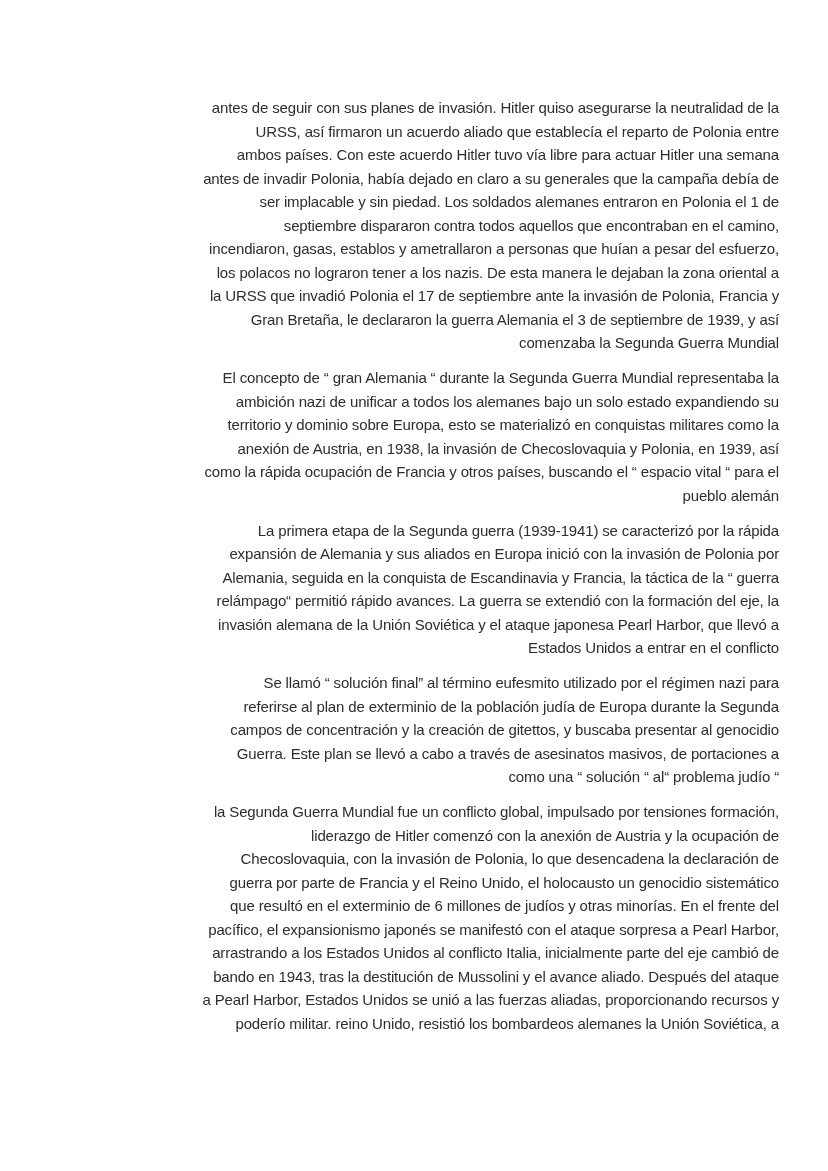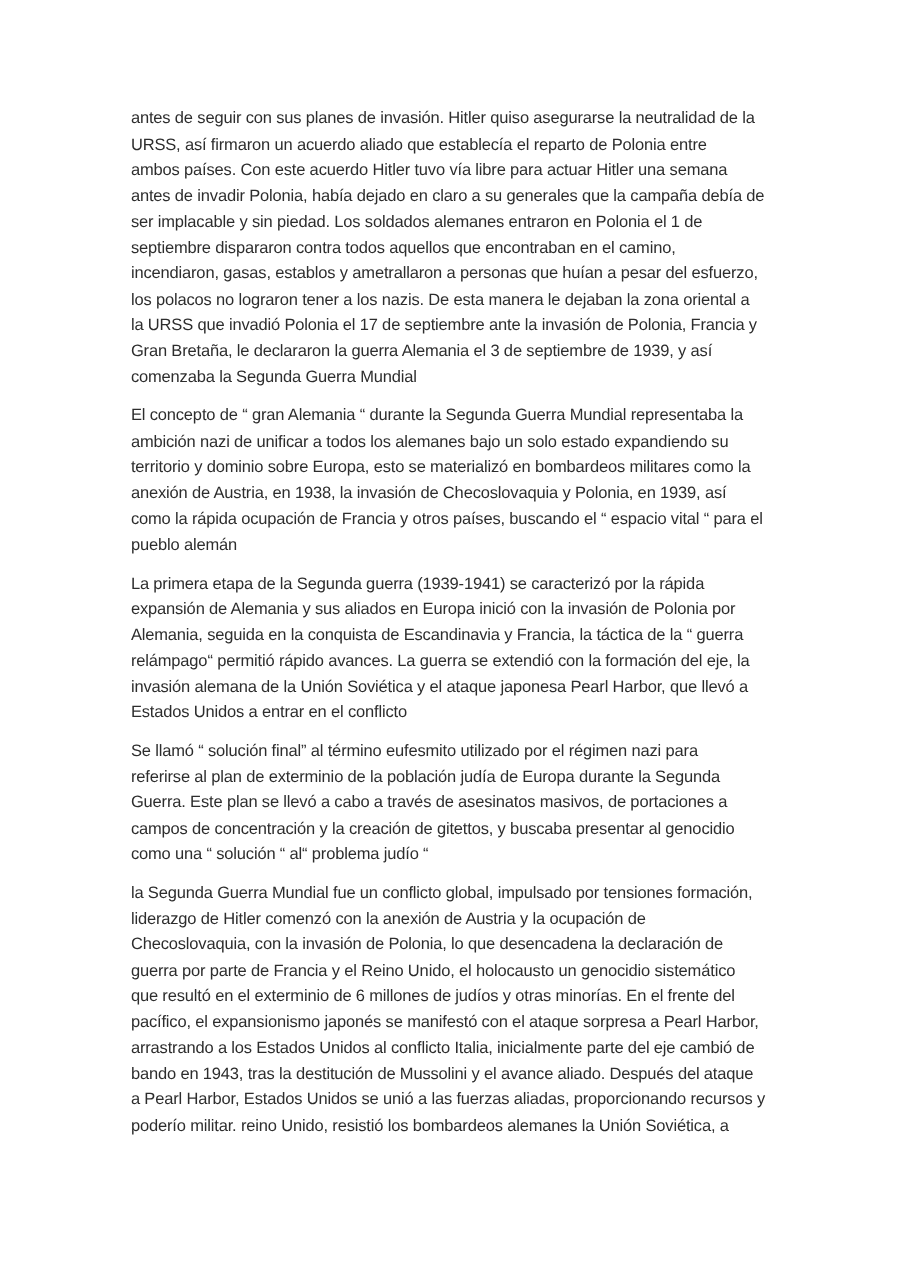--- a/index.html
+++ b/index.html
@@ -28,20 +28,21 @@
     top: 96px;
     width: 660px;
     color: #2d2d2d;
     font-size: 15px;
     line-height: 23.5px;
     letter-spacing: -0.15px;
   }
   .para {
     margin: 0 0 11.5px 0;
     padding: 0;
+    text-align: right;
   }
   .line {
     display: block;
     white-space: nowrap;
   }
 </style>
 </head>
 <body style="background: rgb(255, 255, 255);">
 
 <div class="page">
@@ -55,38 +56,38 @@
         <span class="line">septiembre dispararon contra todos aquellos que encontraban en el camino,</span>
         <span class="line">incendiaron, gasas, establos y ametrallaron a personas que huían a pesar del esfuerzo,</span>
         <span class="line">los polacos no lograron tener a los nazis. De esta manera le dejaban la zona oriental a</span>
         <span class="line">la URSS que invadió Polonia el 17 de septiembre ante la invasión de Polonia, Francia y</span>
         <span class="line">Gran Bretaña, le declararon la guerra Alemania el 3 de septiembre de 1939, y así</span>
         <span class="line">comenzaba la Segunda Guerra Mundial</span>
       </p>
       <p class="para">
         <span class="line">El concepto de “ gran Alemania “ durante la Segunda Guerra Mundial representaba la</span>
         <span class="line">ambición nazi de unificar a todos los alemanes bajo un solo estado expandiendo su</span>
-        <span class="line">territorio y dominio sobre Europa, esto se materializó en bombardeos militares como la</span>
+        <span class="line">territorio y dominio sobre Europa, esto se materializó en conquistas militares como la</span>
         <span class="line">anexión de Austria, en 1938, la invasión de Checoslovaquia y Polonia, en 1939, así</span>
         <span class="line">como la rápida ocupación de Francia y otros países, buscando el “ espacio vital “ para el</span>
         <span class="line">pueblo alemán</span>
       </p>
       <p class="para">
         <span class="line">La primera etapa de la Segunda guerra (1939-1941) se caracterizó por la rápida</span>
         <span class="line">expansión de Alemania y sus aliados en Europa inició con la invasión de Polonia por</span>
         <span class="line">Alemania, seguida en la conquista de Escandinavia y Francia, la táctica de la “ guerra</span>
         <span class="line">relámpago“ permitió rápido avances. La guerra se extendió con la formación del eje, la</span>
         <span class="line">invasión alemana de la Unión Soviética y el ataque japonesa Pearl Harbor, que llevó a</span>
         <span class="line">Estados Unidos a entrar en el conflicto</span>
       </p>
       <p class="para">
         <span class="line">Se llamó “ solución final” al término eufesmito utilizado por el régimen nazi para</span>
         <span class="line">referirse al plan de exterminio de la población judía de Europa durante la Segunda</span>
+        <span class="line">campos de concentración y la creación de gitettos, y buscaba presentar al genocidio</span>
         <span class="line">Guerra. Este plan se llevó a cabo a través de asesinatos masivos, de portaciones a</span>
-        <span class="line">campos de concentración y la creación de gitettos, y buscaba presentar al genocidio</span>
         <span class="line">como una “ solución “ al“ problema judío “</span>
       </p>
       <p class="para">
         <span class="line">la Segunda Guerra Mundial fue un conflicto global, impulsado por tensiones formación,</span>
         <span class="line">liderazgo de Hitler comenzó con la anexión de Austria y la ocupación de</span>
         <span class="line">Checoslovaquia, con la invasión de Polonia, lo que desencadena la declaración de</span>
         <span class="line">guerra por parte de Francia y el Reino Unido, el holocausto un genocidio sistemático</span>
         <span class="line">que resultó en el exterminio de 6 millones de judíos y otras minorías. En el frente del</span>
         <span class="line">pacífico, el expansionismo japonés se manifestó con el ataque sorpresa a Pearl Harbor,</span>
         <span class="line">arrastrando a los Estados Unidos al conflicto Italia, inicialmente parte del eje cambió de</span>

